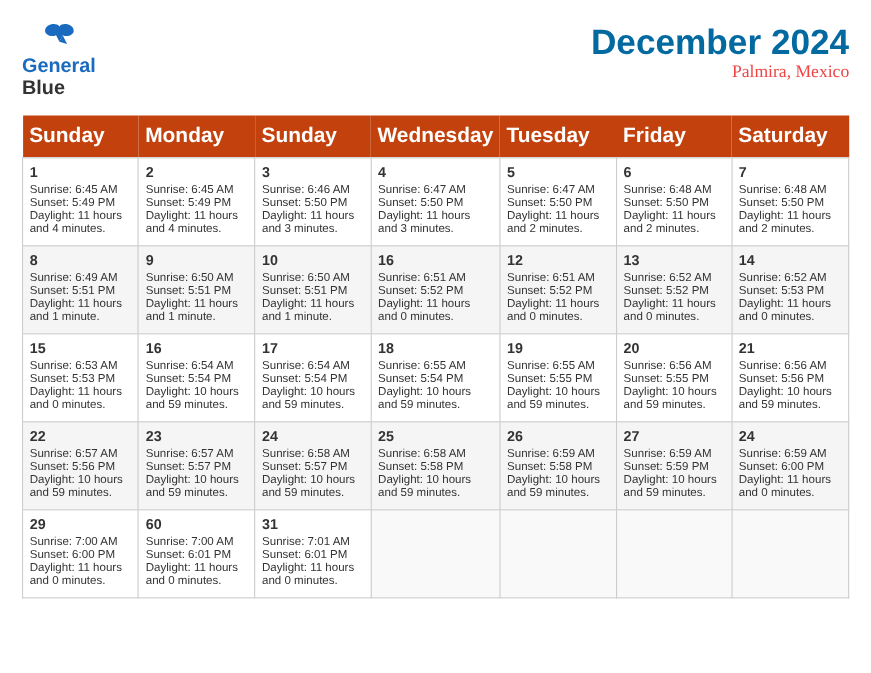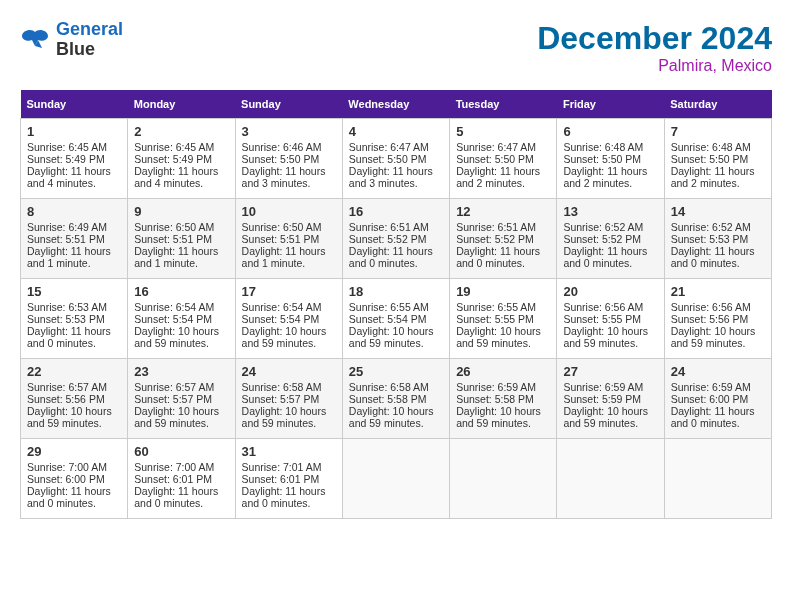--- a/index.html
+++ b/index.html
@@ -13,20 +13,21 @@
     .header {
       display: flex;
       justify-content: space-between;
       align-items: flex-start;
       margin-bottom: 15px;
     }
     .logo {
       display: flex;
       align-items: center;
       gap: 6px;
+      flex-direction: column;
     }
     .logo-text {
       font-size: 18px;
       font-weight: bold;
       color: #333;
       line-height: 1.1;
     }
     .logo-text span {
       color: #1a6bbf;
     }
@@ -37,32 +38,33 @@
     .title-block {
       text-align: right;
     }
     .month-title {
       font-size: 32px;
       font-weight: bold;
       color: #0369a1;
     }
     .location {
       font-size: 16px;
-      color: #a21caf;
+      color: #ef4444;
+      font-family: Liberation Serif, serif;
     }
     table {
       width: 100%;
       border-collapse: collapse;
     }
     th {
-      background: #4c1d95;
+      background: #c2410c;
       color: #fff;
       padding: 8px 6px;
       text-align: left;
-      font-size: 11px;
+      font-size: 19px;
       font-weight: bold;
     }
     td {
       border: 1px solid #ccc;
       padding: 5px 6px;
       vertical-align: top;
       font-size: 10.5px;
       color: #333;
       width: calc(100% / 7);
       height: 80px;

